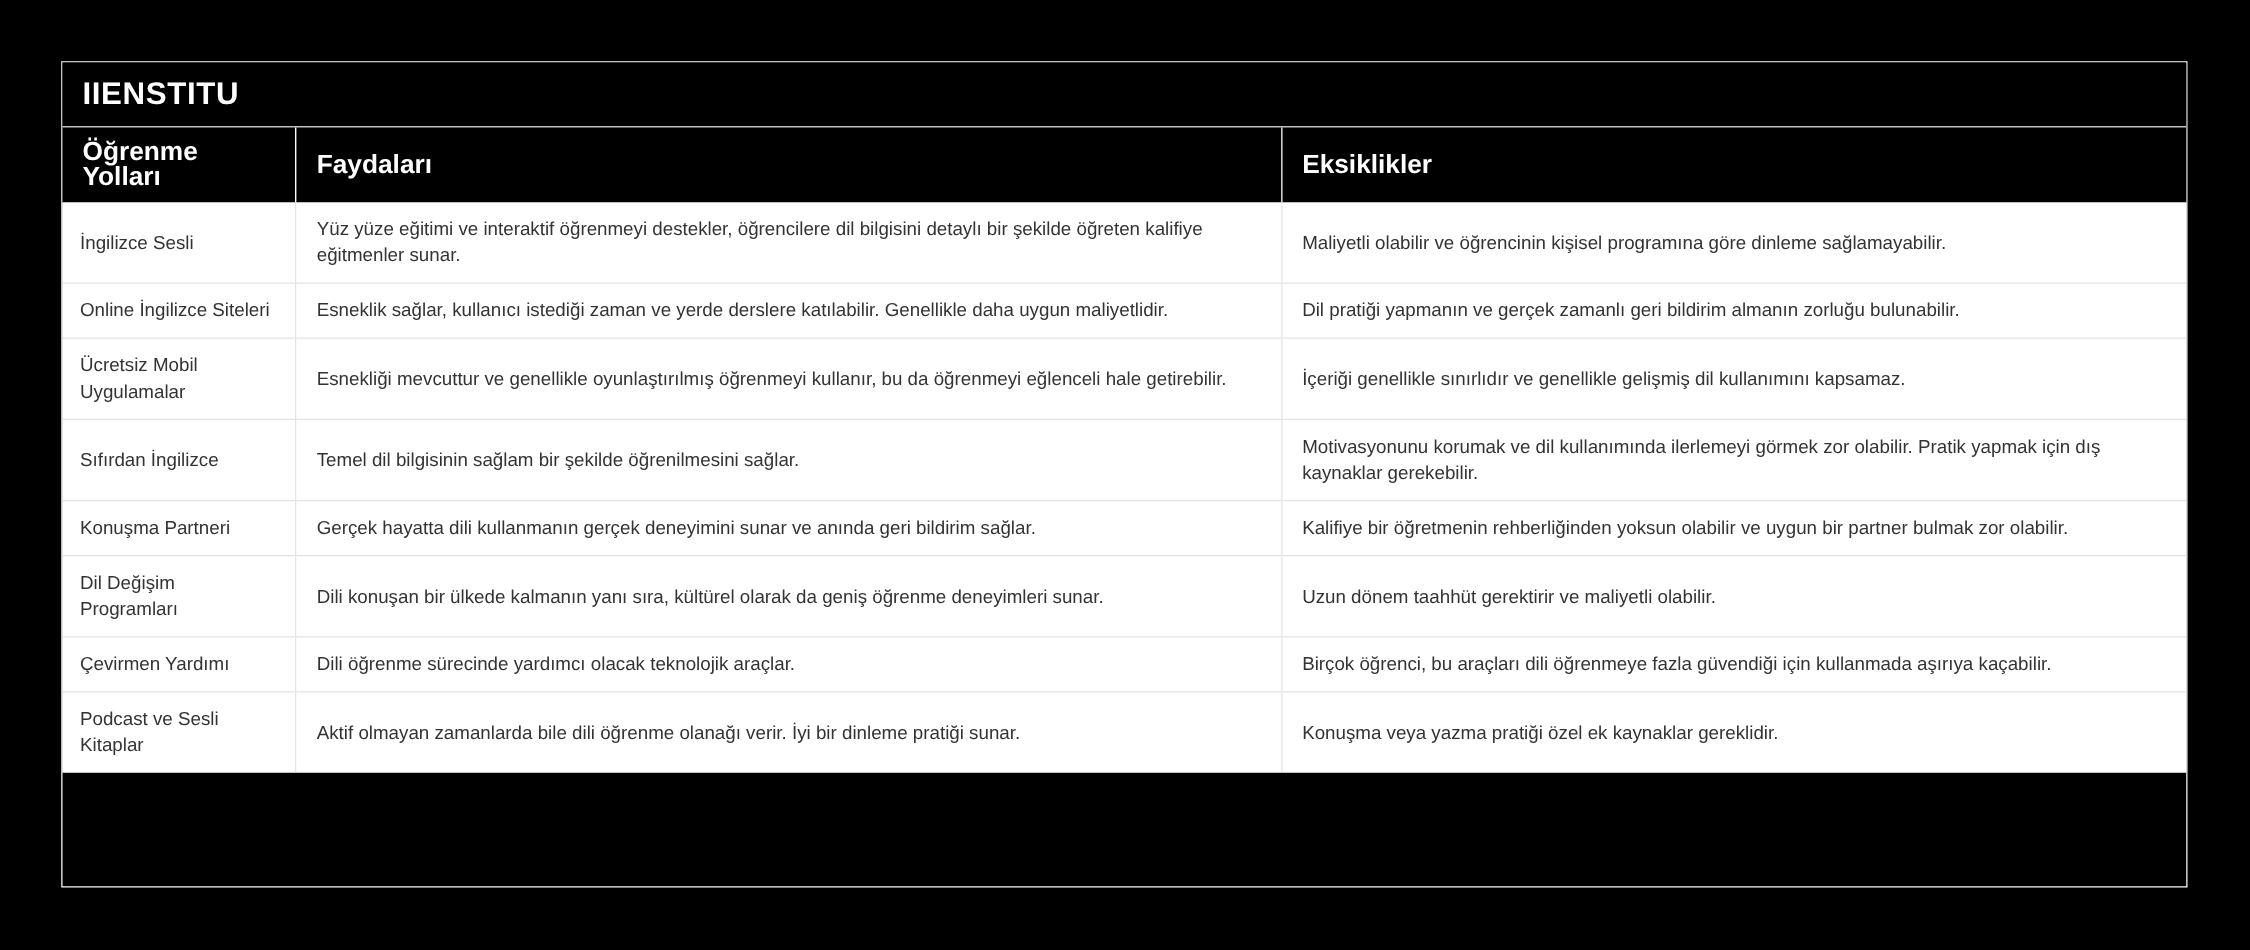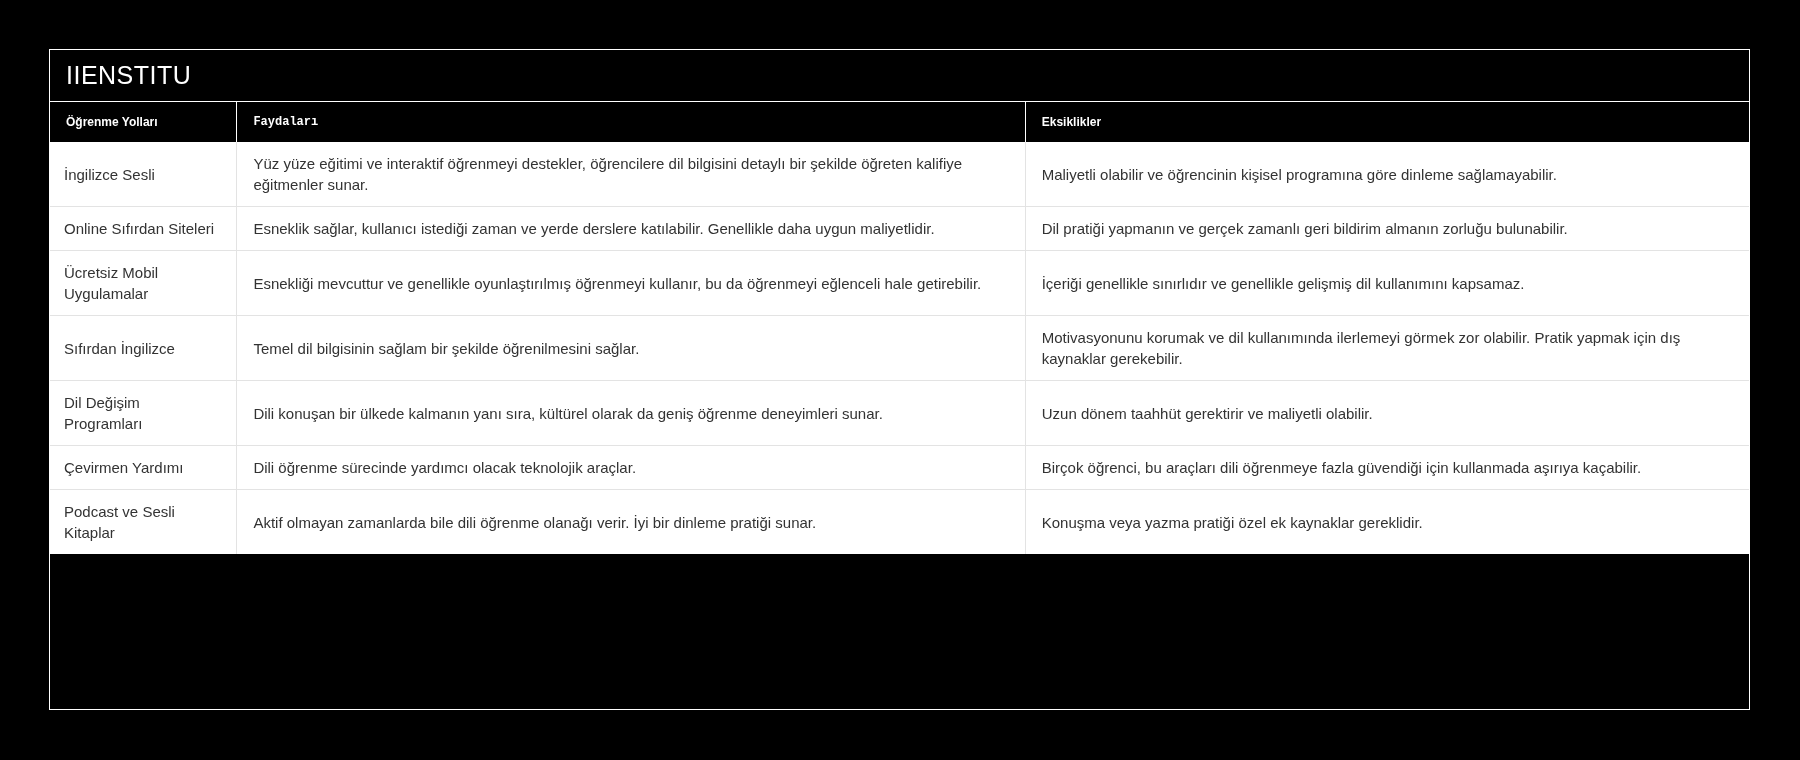--- a/index.html
+++ b/index.html
@@ -21,41 +21,41 @@
     height: 52px;
     background: #000000;
     border-bottom: 1px solid #ffffff;
     display: flex;
     align-items: center;
     padding: 0 16px;
   }
   .title-bar .brand {
     color: #ffffff;
     font-size: 25px;
-    font-weight: 400;
+    font-weight: 700;
     letter-spacing: 0.5px;
   }
   table.methods {
     width: 100%;
     border-collapse: collapse;
     background: #ffffff;
     table-layout: fixed;
   }
   table.methods thead th {
     background: #000000;
     color: #ffffff;
-    font-size: 12px;
+    font-size: 21px;
     font-weight: 700;
     text-align: left;
     padding: 10px 16px;
     line-height: 20px;
   }
   table.methods thead th + th { border-left: 1px solid #ffffff; }
   th.col-path  { width: 11.0%; }
-  th.col-plus  { width: 46.4%; font-family: Liberation Mono, monospace; }
+  th.col-plus  { width: 46.4%; }
   th.col-minus { width: 42.6%; }
   table.methods tbody td {
     font-size: 15px;
     color: #333333;
     line-height: 21px;
     padding: 11px 16px 11px 14px;
     vertical-align: middle;
     background: #ffffff;
     word-wrap: break-word;
   }
@@ -77,33 +77,38 @@
         <th class="col-minus">Eksiklikler</th>
       </tr>
     </thead>
     <tbody id="table-body">
         <tr>
           <td>İngilizce Sesli</td>
           <td>Yüz yüze eğitimi ve interaktif öğrenmeyi destekler, öğrencilere dil bilgisini detaylı bir şekilde öğreten kalifiye eğitmenler sunar.</td>
           <td>Maliyetli olabilir ve öğrencinin kişisel programına göre dinleme sağlamayabilir.</td>
         </tr>
         <tr>
-          <td>Online Sıfırdan Siteleri</td>
+          <td>Online İngilizce Siteleri</td>
           <td>Esneklik sağlar, kullanıcı istediği zaman ve yerde derslere katılabilir. Genellikle daha uygun maliyetlidir.</td>
           <td>Dil pratiği yapmanın ve gerçek zamanlı geri bildirim almanın zorluğu bulunabilir.</td>
         </tr>
         <tr>
           <td>Ücretsiz Mobil Uygulamalar</td>
           <td>Esnekliği mevcuttur ve genellikle oyunlaştırılmış öğrenmeyi kullanır, bu da öğrenmeyi eğlenceli hale getirebilir.</td>
           <td>İçeriği genellikle sınırlıdır ve genellikle gelişmiş dil kullanımını kapsamaz.</td>
         </tr>
         <tr>
           <td>Sıfırdan İngilizce</td>
           <td>Temel dil bilgisinin sağlam bir şekilde öğrenilmesini sağlar.</td>
           <td>Motivasyonunu korumak ve dil kullanımında ilerlemeyi görmek zor olabilir. Pratik yapmak için dış kaynaklar gerekebilir.</td>
+        </tr>
+        <tr>
+          <td>Konuşma Partneri</td>
+          <td>Gerçek hayatta dili kullanmanın gerçek deneyimini sunar ve anında geri bildirim sağlar.</td>
+          <td>Kalifiye bir öğretmenin rehberliğinden yoksun olabilir ve uygun bir partner bulmak zor olabilir.</td>
         </tr>
         <tr>
           <td>Dil Değişim Programları</td>
           <td>Dili konuşan bir ülkede kalmanın yanı sıra, kültürel olarak da geniş öğrenme deneyimleri sunar.</td>
           <td>Uzun dönem taahhüt gerektirir ve maliyetli olabilir.</td>
         </tr>
         <tr>
           <td>Çevirmen Yardımı</td>
           <td>Dili öğrenme sürecinde yardımcı olacak teknolojik araçlar.</td>
           <td>Birçok öğrenci, bu araçları dili öğrenmeye fazla güvendiği için kullanmada aşırıya kaçabilir.</td>

